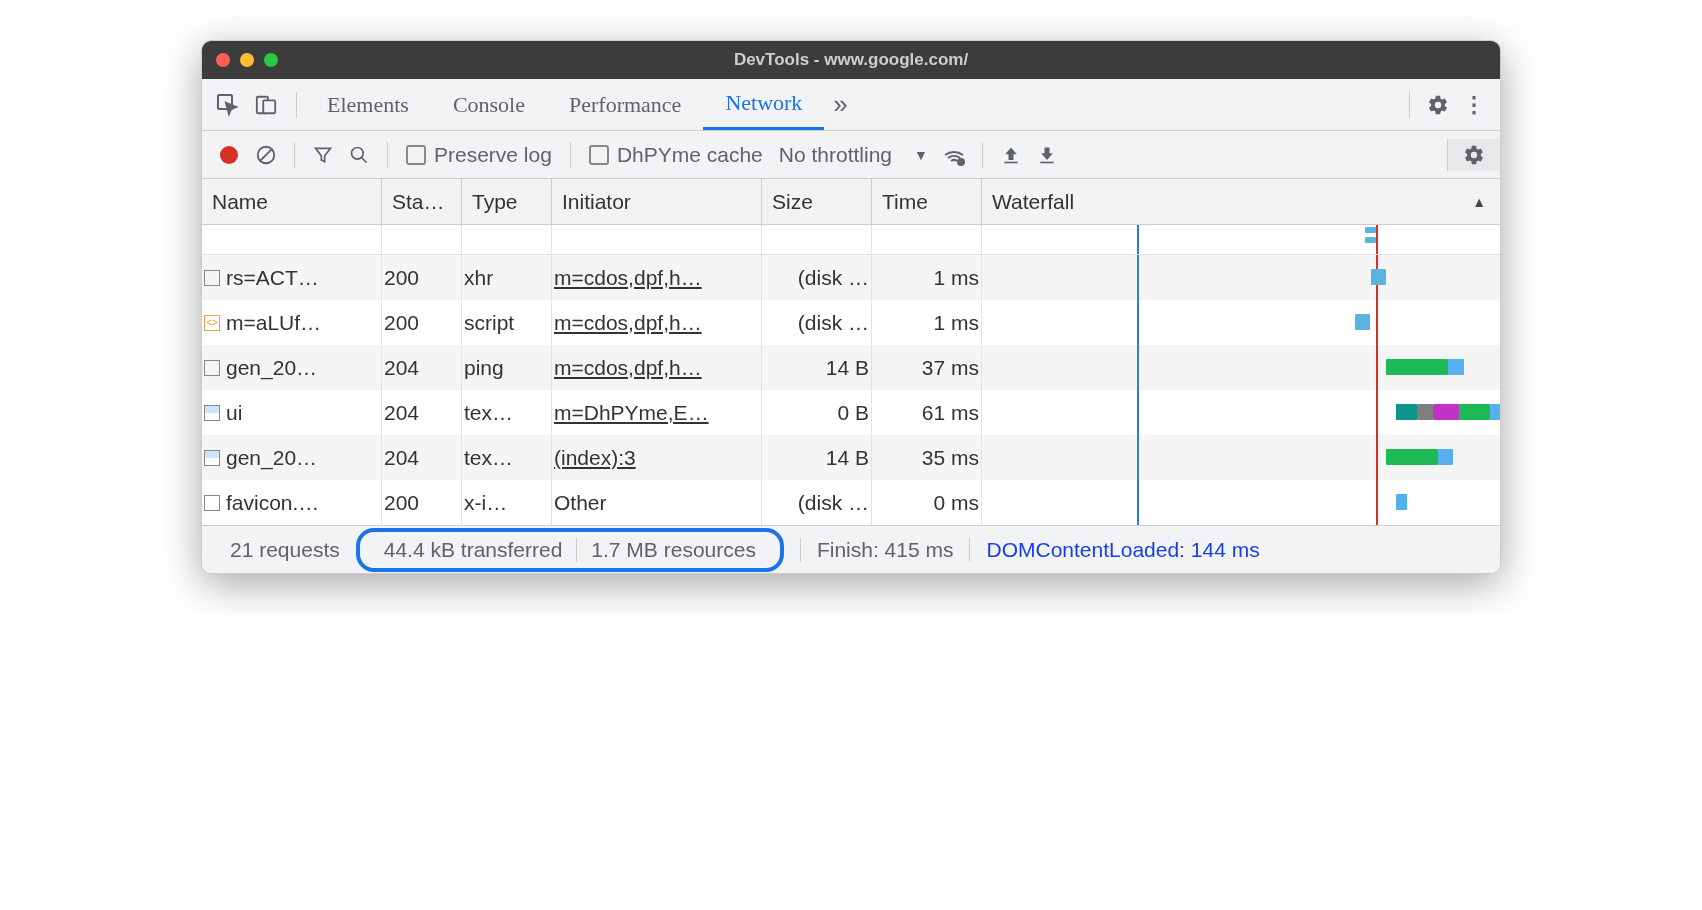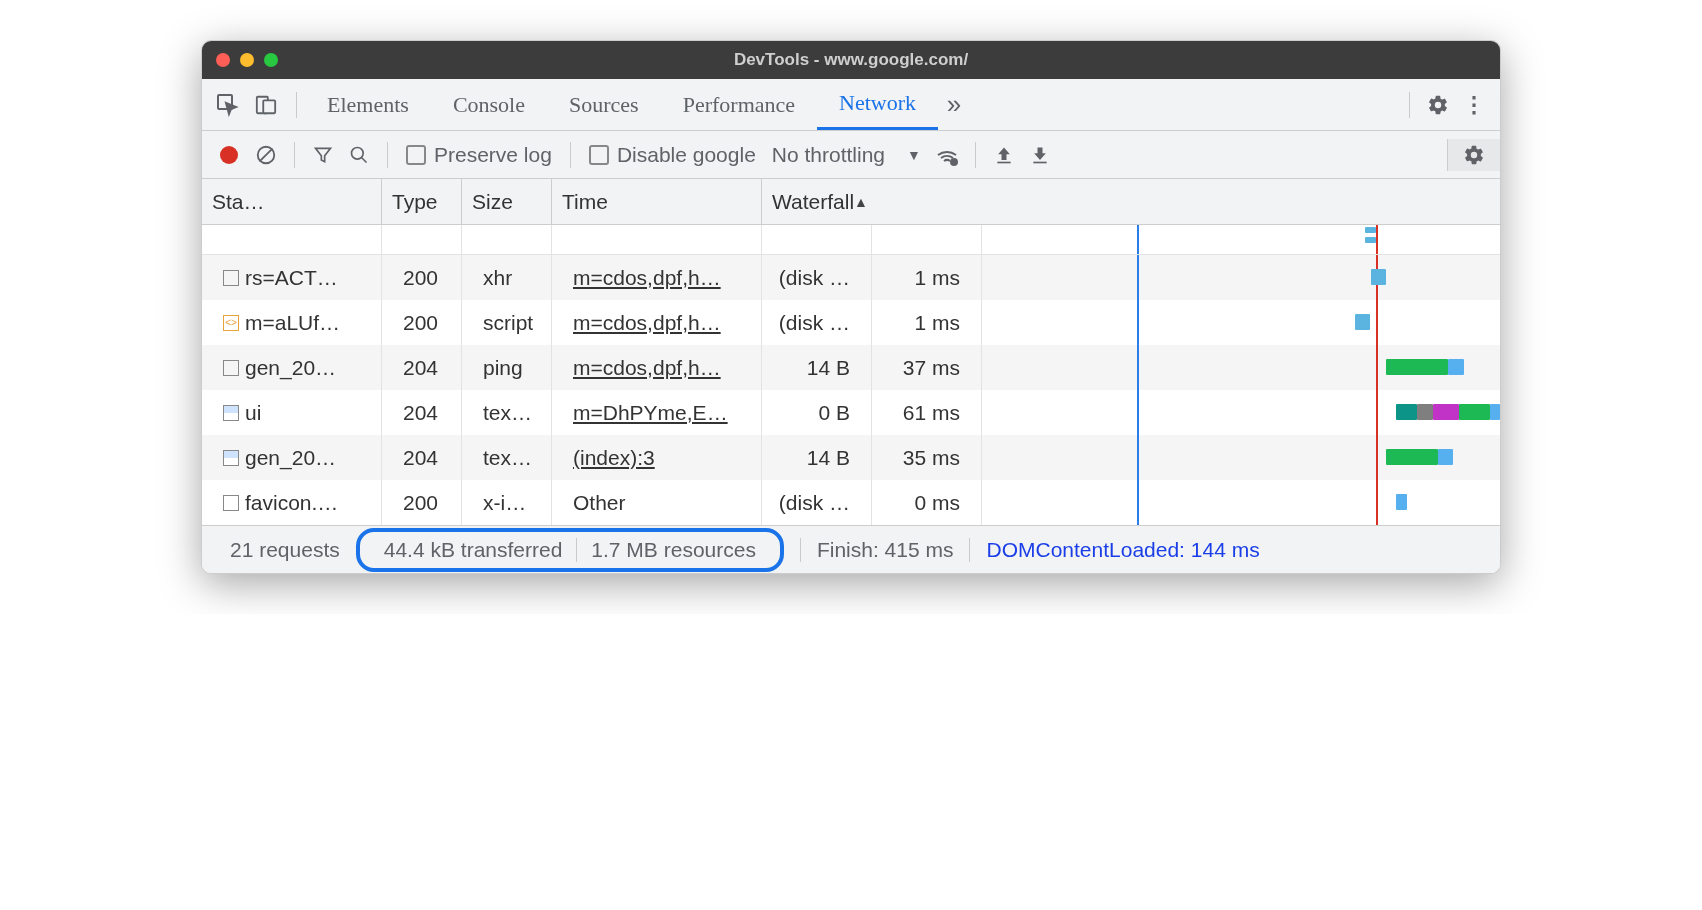--- a/index.html
+++ b/index.html
@@ -129,21 +129,21 @@
   .data-row {
     display: grid;
     grid-template-columns: 180px 80px 90px 210px 110px 110px 1fr;
     height: 45px;
     font-size: 21px;
     color: #333;
   }
   .data-row:nth-child(odd) { background: #f5f5f5; }
   .data-row:nth-child(even) { background: #ffffff; }
   .data-cell {
-    padding: 8px 21px;
+    padding: 8px 2px;
     border-right: 1px solid #e3e3e3;
     display: flex;
     align-items: center;
     white-space: nowrap;
     overflow: hidden;
     gap: 6px;
     text-align: right;
   }
   .data-cell.size, .data-cell.time { justify-content: flex-end; }
   .data-cell:last-child { border-right: none; position:relative;}
@@ -209,21 +209,20 @@
         <svg width="22" height="22" viewBox="0 0 24 24" fill="none" stroke="#5f6368" stroke-width="2">
             <rect x="2" y="3" width="12" height="18" rx="1"></rect>
             <rect x="9" y="7" width="13" height="14" rx="1" fill="#f1f3f4"></rect>
           </svg>
       </span>
     </div>
     <div class="separator"></div>
     <div id="tabs-container" style="display: flex; height: 100%; font-family: Liberation Serif, serif;">
         <div class="tab">Elements</div>
         <div class="tab">Console</div>
-        <div class="tab">Sources</div>
         <div class="tab">Performance</div>
         <div class="tab active">Network</div>
       </div>
     <span class="icon-btn" style="font-size:26px;">»</span>
     <div class="right-tools">
       <div class="separator"></div>
       <span class="icon-btn">
         <svg width="22" height="22" viewBox="0 0 24 24" fill="#5f6368">
             <path d="M19.4 13a7.5 7.5 0 0 0 .1-1 7.5 7.5 0 0 0-.1-1l2.1-1.6a.5.5 0 0 0 .1-.6l-2-3.5a.5.5 0 0 0-.6-.2l-2.5 1a7.3 7.3 0 0 0-1.7-1l-.4-2.6A.5.5 0 0 0 14 2h-4a.5.5 0 0 0-.5.4L9.1 5a7.3 7.3 0 0 0-1.7 1l-2.5-1a.5.5 0 0 0-.6.2l-2 3.5a.5.5 0 0 0 .1.6L4.5 11a7.5 7.5 0 0 0 0 2l-2.1 1.6a.5.5 0 0 0-.1.6l2 3.5a.5.5 0 0 0 .6.2l2.5-1a7.3 7.3 0 0 0 1.7 1l.4 2.6A.5.5 0 0 0 10 22h4a.5.5 0 0 0 .5-.4l.4-2.6a7.3 7.3 0 0 0 1.7-1l2.5 1a.5.5 0 0 0 .6-.2l2-3.5a.5.5 0 0 0-.1-.6ZM12 15.5A3.5 3.5 0 1 1 15.5 12 3.5 3.5 0 0 1 12 15.5Z"></path>
           </svg>
@@ -253,21 +252,21 @@
         </svg>
     </span>
     <div class="separator"></div>
     <label class="cb-label">
       <span class="checkbox"></span>
         <span>Preserve log</span>
     </label>
     <div class="separator"></div>
     <label class="cb-label">
       <span class="checkbox"></span>
-        <span>Disable google</span>
+        <span>DhPYme cache</span>
     </label>
     <span class="throttle">
       <span>No throttling</span>
       <span style="margin-left:18px; font-size:14px;">▼</span>
     </span>
     <span class="icon-btn">
       <svg width="24" height="24" viewBox="0 0 24 24" fill="none" stroke="#5f6368" stroke-width="2">
           <path d="M3 12a15 15 0 0 1 18 0"></path>
           <path d="M6 15a10 10 0 0 1 12 0"></path>
           <path d="M9 18a5 5 0 0 1 6 0"></path>
@@ -293,22 +292,24 @@
           <svg width="22" height="22" viewBox="0 0 24 24" fill="#5f6368">
               <path d="M19.4 13a7.5 7.5 0 0 0 .1-1 7.5 7.5 0 0 0-.1-1l2.1-1.6a.5.5 0 0 0 .1-.6l-2-3.5a.5.5 0 0 0-.6-.2l-2.5 1a7.3 7.3 0 0 0-1.7-1l-.4-2.6A.5.5 0 0 0 14 2h-4a.5.5 0 0 0-.5.4L9.1 5a7.3 7.3 0 0 0-1.7 1l-2.5-1a.5.5 0 0 0-.6.2l-2 3.5a.5.5 0 0 0 .1.6L4.5 11a7.5 7.5 0 0 0 0 2l-2.1 1.6a.5.5 0 0 0-.1.6l2 3.5a.5.5 0 0 0 .6.2l2.5-1a7.3 7.3 0 0 0 1.7 1l.4 2.6A.5.5 0 0 0 10 22h4a.5.5 0 0 0 .5-.4l.4-2.6a7.3 7.3 0 0 0 1.7-1l2.5 1a.5.5 0 0 0 .6-.2l2-3.5a.5.5 0 0 0-.1-.6ZM12 15.5A3.5 3.5 0 1 1 15.5 12 3.5 3.5 0 0 1 12 15.5Z"></path>
             </svg>
         </span>
       </div>
     </div>
   </div>
 
   <div class="table-area">
     <div class="header-row">
+      <div class="header-cell">Name</div>
       <div class="header-cell">Sta…</div>
       <div class="header-cell">Type</div>
+      <div class="header-cell">Initiator</div>
       <div class="header-cell">Size</div>
       <div class="header-cell">Time</div>
       <div class="header-cell">
         <span>Waterfall</span>
         <span class="sort-tri">▲</span>
       </div>
     </div>
     <div class="ruler-row">
       <div></div>
         <div></div>

